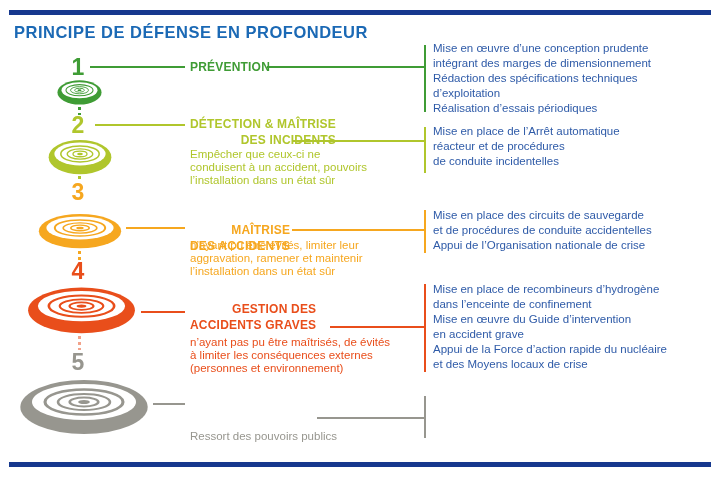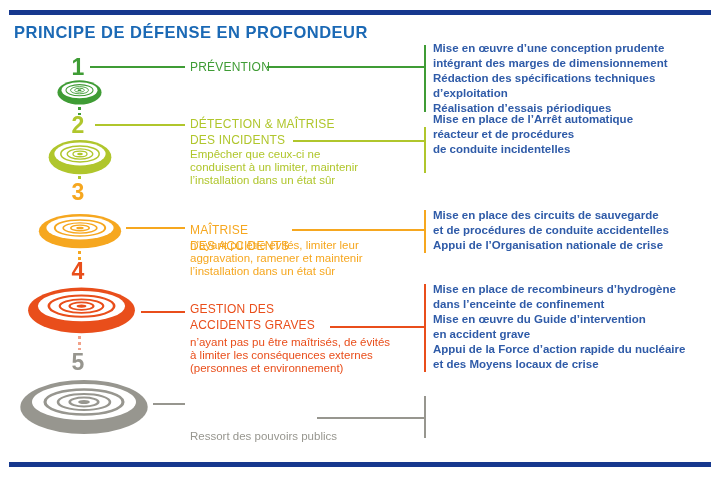--- a/index.html
+++ b/index.html
@@ -50,30 +50,30 @@
   #rl4{left:330px;top:326px;width:94px}
   #rl5{left:317px;top:417px;width:107px}
 
   .vseg{position:absolute;left:424px;width:2px;background:currentColor;}
   #vs1{top:45px;height:67px}
   #vs2{top:127px;height:46px}
   #vs3{top:210px;height:43px}
   #vs4{top:284px;height:88px}
   #vs5{top:396px;height:42px}
 
-  .ltitle{position:absolute;left:190px;font-size:12px;font-weight:normal;
-          line-height:15.5px;letter-spacing:.2px;white-space:pre;}
+  .ltitle{position:absolute;left:190px;font-size:12px;font-weight:bold;
+          line-height:15.5px;letter-spacing:.2px;white-space:pre;text-align:right;}
   #mt1{top:60px}#mt2{top:117px}#mt3{top:223px}#mt4{top:302px}#mt5{top:395px}
 
   .ldesc{position:absolute;left:190px;font-size:11.5px;line-height:13px;white-space:pre;}
   #md1{top:79px}#md2{top:148px}#md3{top:239px}#md4{top:336px}#md5{top:430px}
 
   .measures{position:absolute;left:433px;font-size:11.5px;line-height:15px;
-            color:#2f5ba8;white-space:pre;font-weight:bold;}
-  #ms1{top:41px}#ms2{top:112px}#ms3{top:208px}#ms4{top:282px}#ms5{top:397px}
+            color:#2f5ba8;white-space:pre;}
+  #ms1{top:41px}#ms2{top:124px}#ms3{top:208px}#ms4{top:282px}#ms5{top:397px}
 </style>
 </head>
 <body>
 
 <div id="stage">
 
   <div id="rule-top" class="rule"></div>
   <div id="page-title">PRINCIPE DE DÉFENSE EN PROFONDEUR</div>
 
   <div id="n1" class="num c1">1</div>
@@ -103,21 +103,21 @@
     <ellipse cx="50" cy="25" rx="30" ry="12.5" fill="none" stroke="currentColor" stroke-width="2.4"></ellipse>
     <ellipse cx="50" cy="25" rx="20" ry="8" fill="none" stroke="currentColor" stroke-width="2"></ellipse>
     <ellipse cx="50" cy="25" rx="11" ry="4.4" fill="none" stroke="currentColor" stroke-width="2"></ellipse>
     <ellipse cx="50" cy="25" rx="4.5" ry="2" fill="currentColor"></ellipse>
   </svg>
   <div id="dt2" class="dots c2"></div>
   <div id="ll2" class="hline c2"></div>
   <div id="mt2" class="ltitle c2">DÉTECTION &amp; MAÎTRISE
 DES INCIDENTS</div>
   <div id="md2" class="ldesc c2">Empêcher que ceux-ci ne
-conduisent à un limiter, maintenir
+conduisent à un accident, pouvoirs
 l’installation dans un état sûr</div>
   <div id="rl2" class="hline c2"></div>
   <div id="vs2" class="vseg c2"></div>
   <div id="ms2" class="measures">Mise en place de l’Arrêt automatique
 réacteur et de procédures
 de conduite incidentelles</div>
 
   <div id="n3" class="num c3">3</div>
   <svg id="disc3" class="disc c3" viewBox="0 0 100 58" preserveAspectRatio="none" aria-hidden="true">
     <ellipse cx="50" cy="30" rx="49" ry="27" fill="currentColor"></ellipse>

